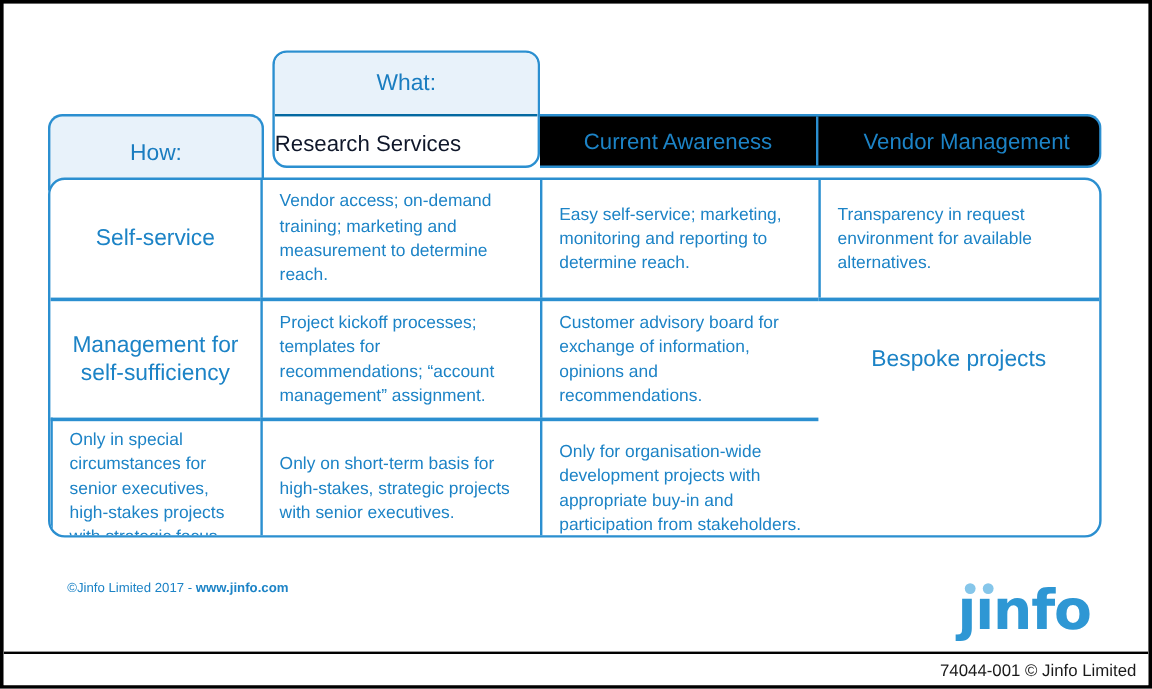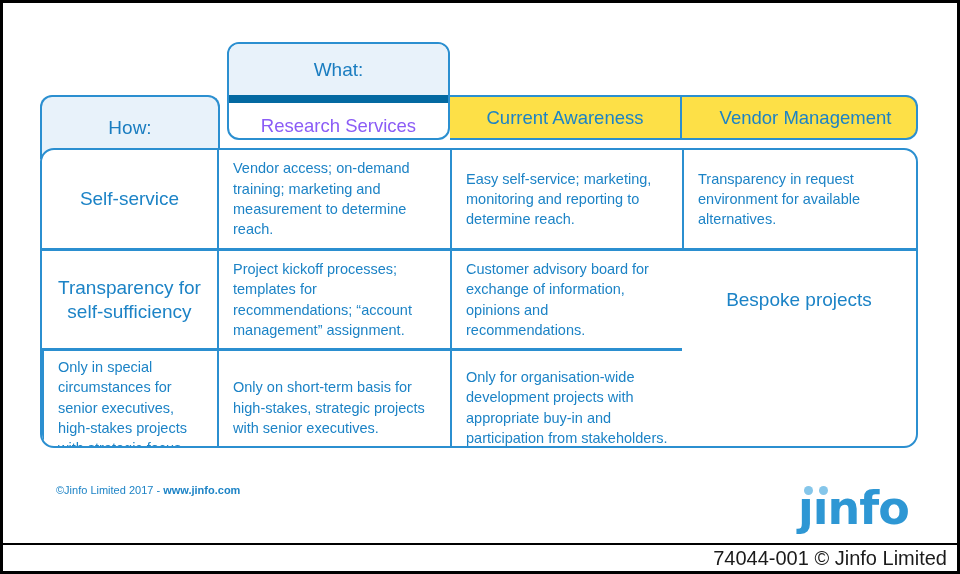--- a/index.html
+++ b/index.html
@@ -14,35 +14,35 @@
   }
   .abs { position:absolute; box-sizing:border-box; }
 
   
   .what-box {
     left:224px; top:39px; width:223px; height:98px;
     border:2px solid #2b8fd0; border-radius:12px;
     overflow:hidden; background:#fff;
   }
   .what-tab {
-    height:51px; background:#e8f2fa; border-bottom:8px solid #0369a1;
+    height:51px; background:#e8f2fa; border-bottom:2px solid #0369a1;
     display:flex; align-items:center; justify-content:center;
     color:#1a7dc0; font-size:19px;
   }
   .what-colhead {
-    height:45px; display:flex; align-items:center; justify-content:center;
-    color:#8b5cf6; font-size:18.5px;
+    height:45px; display:flex; align-items:center; 
+    color:#0f172a; font-size:18.5px;
   }
 
   
   .header-ext {
     left:447px; top:92px; width:468px; height:45px;
     border:2px solid #2b8fd0; border-left:none;
     border-radius:0 12px 12px 0;
-    display:flex; background:#fde047;
+    display:flex; background:#000000;
   }
   .header-ext .hcell {
     display:flex; align-items:center; justify-content:center;
     color:#1c83c6; font-size:18.5px; box-sizing:border-box;
   }
   .hcell.h1 { width:232px; border-right:2px solid #2b8fd0; }
   .hcell.h2 { flex:1;padding-left:13px; }
 
   
   .how-box {
@@ -96,21 +96,21 @@
   }
   .logo .dot.dj { left:6px; }
   .logo .dot.di { left:21px; }
 
   
   .bottom-bar {
     left:0; right:0; bottom:0; height:28px;
     border-top:2px solid #000;
     display:flex; align-items:center; justify-content:flex-end;
     padding-right:10px;
-    color:#1a1a1a; font-size:20px; background:#fff;
+    color:#1a1a1a; font-size:14px; background:#fff;
   }
 </style>
 </head>
 <body>
 
 <div class="page">
 
   <div class="abs what-box">
     <div class="what-tab">
       <span>What:</span>
@@ -139,21 +139,21 @@
     <div class="cell content vline">
         <span>Vendor access; on-demand training; marketing and measurement to determine reach.</span>
       </div>
     <div class="cell content vline">
         <span>Easy self-service; marketing, monitoring and reporting to determine reach.</span>
       </div>
     <div class="cell content vline">
         <span>Transparency in request environment for available alternatives.</span>
       </div>
 
-    <div class="cell rowlabel hline">Transparency for self-sufficiency</div>
+    <div class="cell rowlabel hline">Management for self-sufficiency</div>
     <div class="cell content vline hline">
         <span>Project kickoff processes; templates for recommendations; “account management” assignment.</span>
       </div>
     <div class="cell content vline hline">
         <span>Customer advisory board for exchange of information, opinions and recommendations.</span>
       </div>
 
     <div class="cell rowlabel hline">Bespoke projects</div>
     <div class="cell content vline hline">
         <span>Only in special circumstances for senior executives, high-stakes projects with strategic focus.</span>

